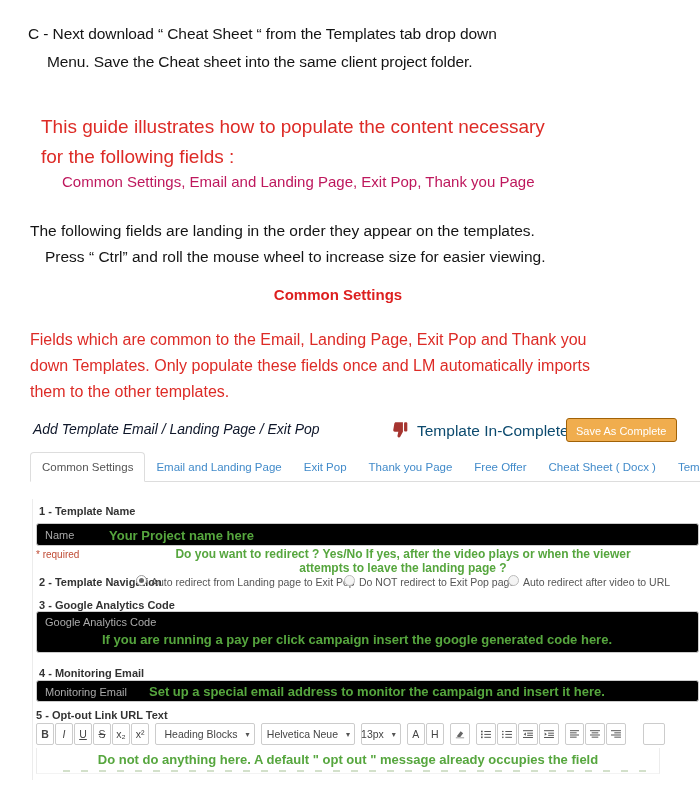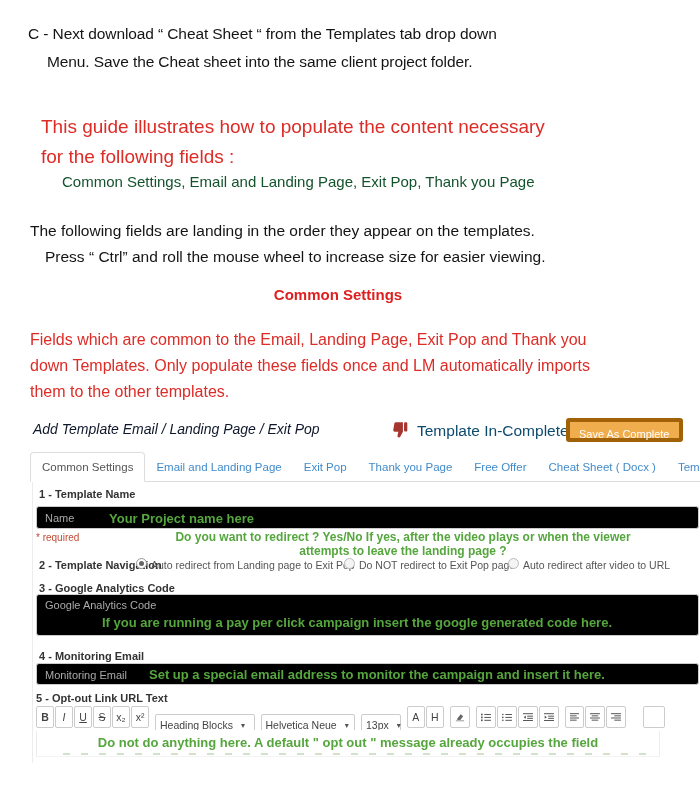--- a/index.html
+++ b/index.html
@@ -5,40 +5,40 @@
   * { margin:0; padding:0; box-sizing:border-box; }
   html,body { width:700px; height:785px; background:#fff;
     font-family:"Liberation Sans", sans-serif; }
   .stage { position:relative; width:700px; height:785px; overflow:hidden; background:#fff; }
   .abs { position:absolute; }
 
   
   .step-c { left:28px; top:20px; font-size:15.5px; line-height:28px; color:#141414; letter-spacing:-0.1px; }
   .step-c .l2 { padding-left:19px; }
   .guide-heading { left:41px; top:112px; color:#dd2b26; font-size:19px; line-height:30px; }
-  .guide-sub { left:62px; top:173px; color:#14532d; font-size:15px; }
+  .guide-sub { left:62px; top:173px; color:#be185d; font-size:15px; }
   .numbered { left:30px; top:218px; color:#141414; font-size:15.5px; line-height:26px; }
   .numbered .l2 { padding-left:15px; }
   .section-title { left:0; top:286px; width:676px; text-align:center; color:#dd1f1f; font-weight:bold; font-size:15px; }
   .common-para { left:30px; top:327px; color:#dd2b26; font-size:16px; line-height:26px; }
 
   
   .app { left:30px; top:415px; width:670px; height:348px; }
   .app-title { left:3px; top:6px; font-size:14px; color:#0f172a;font-style:italic; }
   .thumb-wrap { left:361px; top:6px; width:18px; height:18px; }
   .status-text { left:387px; top:7px; font-size:15.5px; color:#0c4a6e;text-align:center; }
   .save-btn { left:536px; top:3px; height:24px; line-height:24px; padding:0 9px;
-    background:#f0ad4e; border:4px solid #a16207; border-radius:3px; color:#fff; font-size:11px; cursor:pointer; }
+    background:#f0ad4e; border:1px solid #a16207; border-radius:3px; color:#fff; font-size:11px; cursor:pointer; }
 
   .tabbar { left:0; top:37px; width:670px; height:30px; border-bottom:1px solid #ddd; display:flex; align-items:flex-end; }
   .tab { font-size:11.5px; color:#428bca; padding:8px 11px 8px 11px; white-space:nowrap; cursor:pointer; }
   .tab.active { color:#555; background:#fff; border:1px solid #ddd; border-bottom:1px solid #fff;
     border-radius:4px 4px 0 0; margin-bottom:-1px; }
 
-  .panel { left:2px; top:67px; width:668px; height:281px; border-left:1px solid #ececec; }
+  .panel { left:2px; top:84px; width:668px; height:281px; border-left:1px solid #ececec; }
   .flabel { font-size:11px; font-weight:bold; color:#333; }
   .finput { border:1px solid #ccc; border-radius:3px; background:#000000; }
   .ph { color:#aaa; font-size:11px; }
   .green { color:#56a63e; font-weight:bold; font-size:13px; }
   .green-sm { color:#56a63e; font-weight:bold; font-size:12px; }
   .req { color:#bf4a33; font-size:10px; }
 
   .lbl1 { left:6px; top:6px; }
   .input1 { left:3px; top:24px; width:663px; height:23px; }
   .input1 .ph { position:absolute; left:8px; top:5px; }
@@ -66,21 +66,21 @@
   .input4 .ph { position:absolute; left:8px; top:5px; }
   .input4 .green { position:absolute; left:112px; top:3px; }
 
   .lbl5 { left:3px; top:210px; }
   .toolbar { left:3px; top:224px; width:630px; height:24px; display:flex; align-items:flex-start; overflow:hidden; }
   .tb { height:22px; min-width:18px; border:1px solid #ccc; border-radius:2px; background:#fff;
     color:#444; font-size:10.5px; display:flex; align-items:center; justify-content:center;
     padding:0 4px; margin-right:1px; cursor:pointer; white-space:nowrap; }
   .tb.u { text-decoration:underline; }
   .tb.s { text-decoration:line-through; }
-  .tb-sel { justify-content:flex-start;margin-top:8px; }
+  .tb-sel { justify-content:flex-end; }
   .tb-sel .caret { margin-left:8px; font-size:8px; color:#555; }
   .w-head { width:118px; } .w-font { width:112px; } .w-size { width:46px; }
   .gap { margin-left:5px; }
   .cuticon { margin-left:16px; width:24px; }
 
   .editor { left:3px; top:249px; width:624px; height:26px;
     border-left:1px solid #ececec; border-right:1px solid #ececec; border-bottom:1px solid #f3f3f3; }
   .hint5 { left:3px; top:253px; width:624px; text-align:center; }
   .artifact { left:30px; top:271px; width:590px; height:2px; opacity:.45;
     background:repeating-linear-gradient(90deg, #9dbb8a 0 7px, transparent 7px 18px); }

